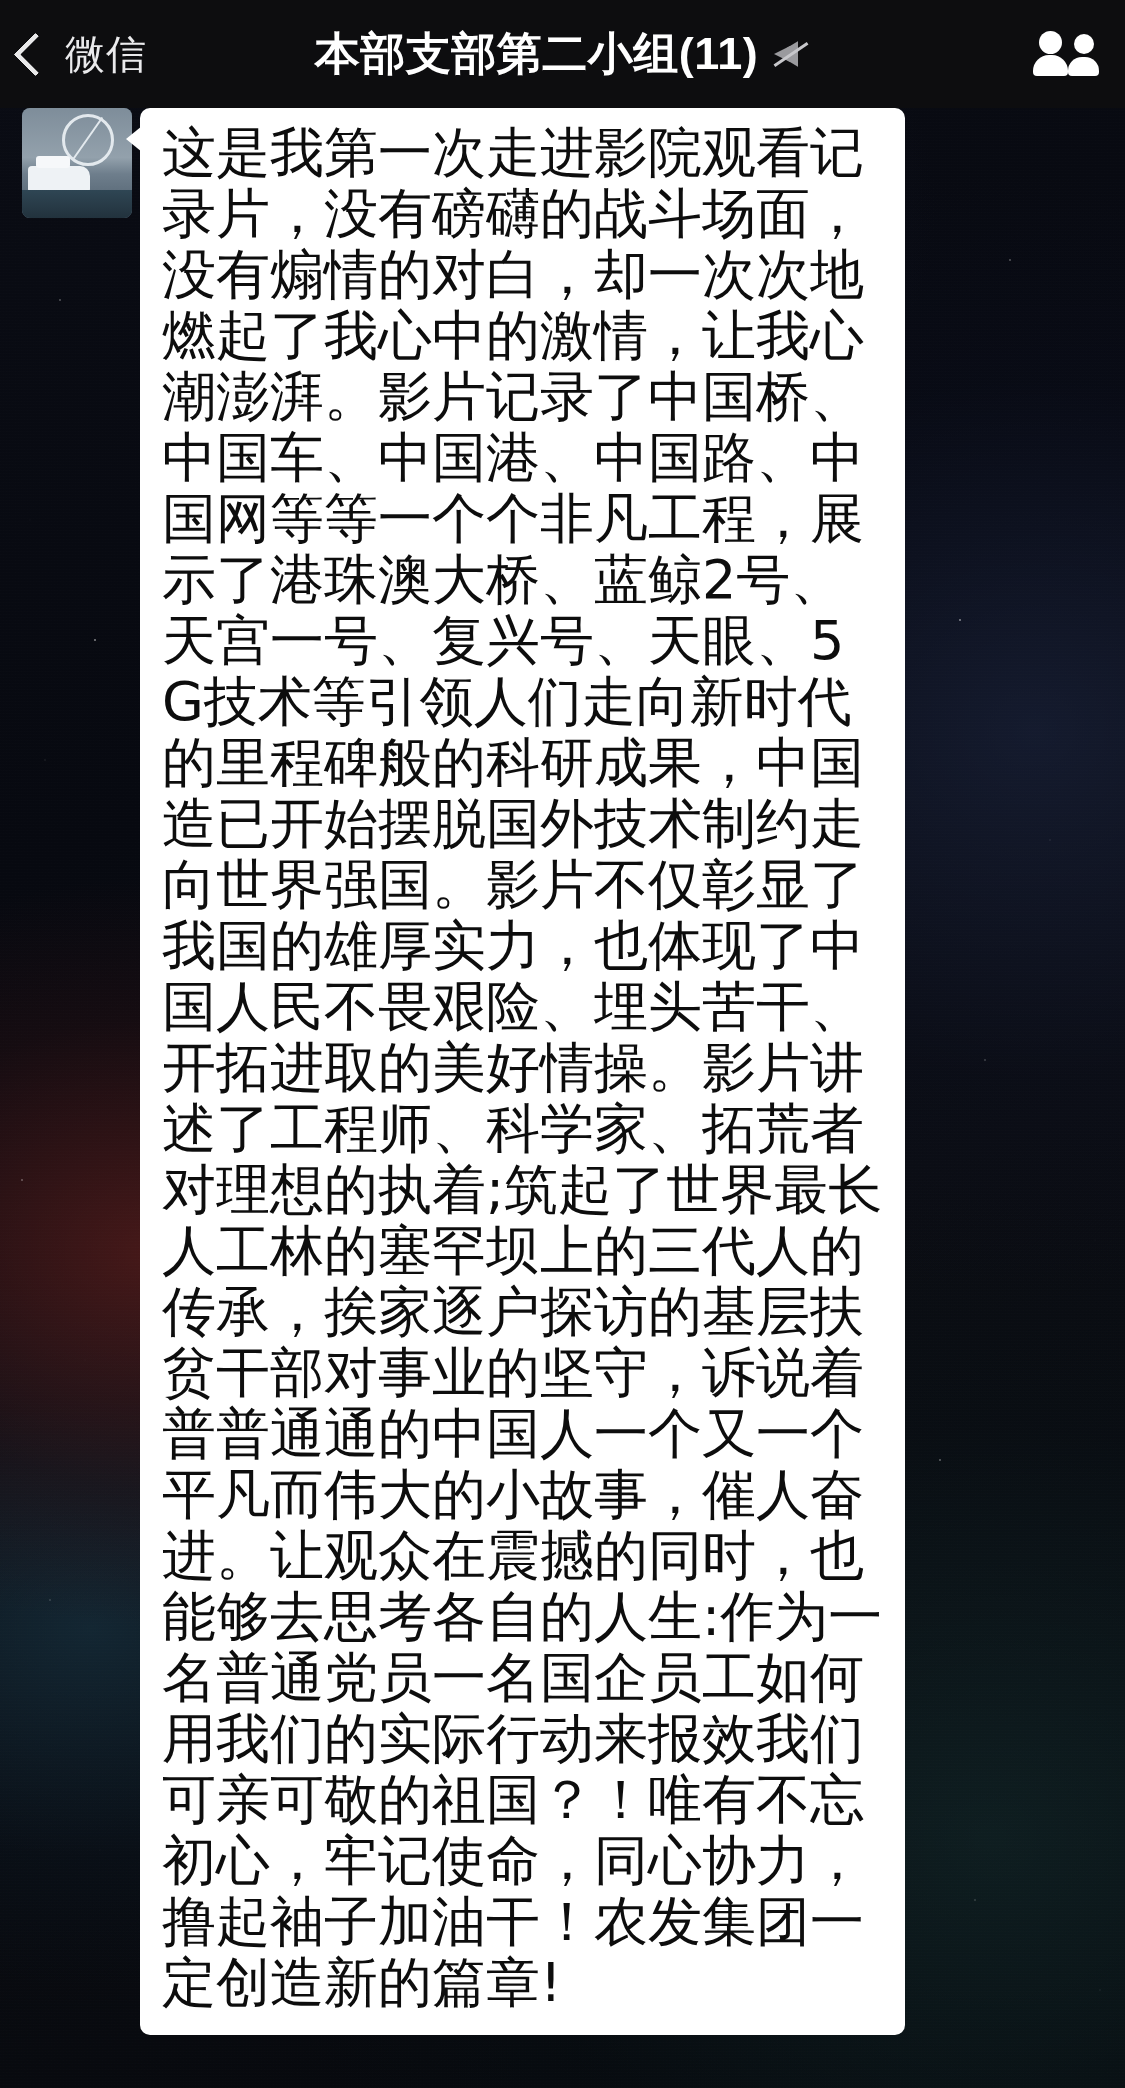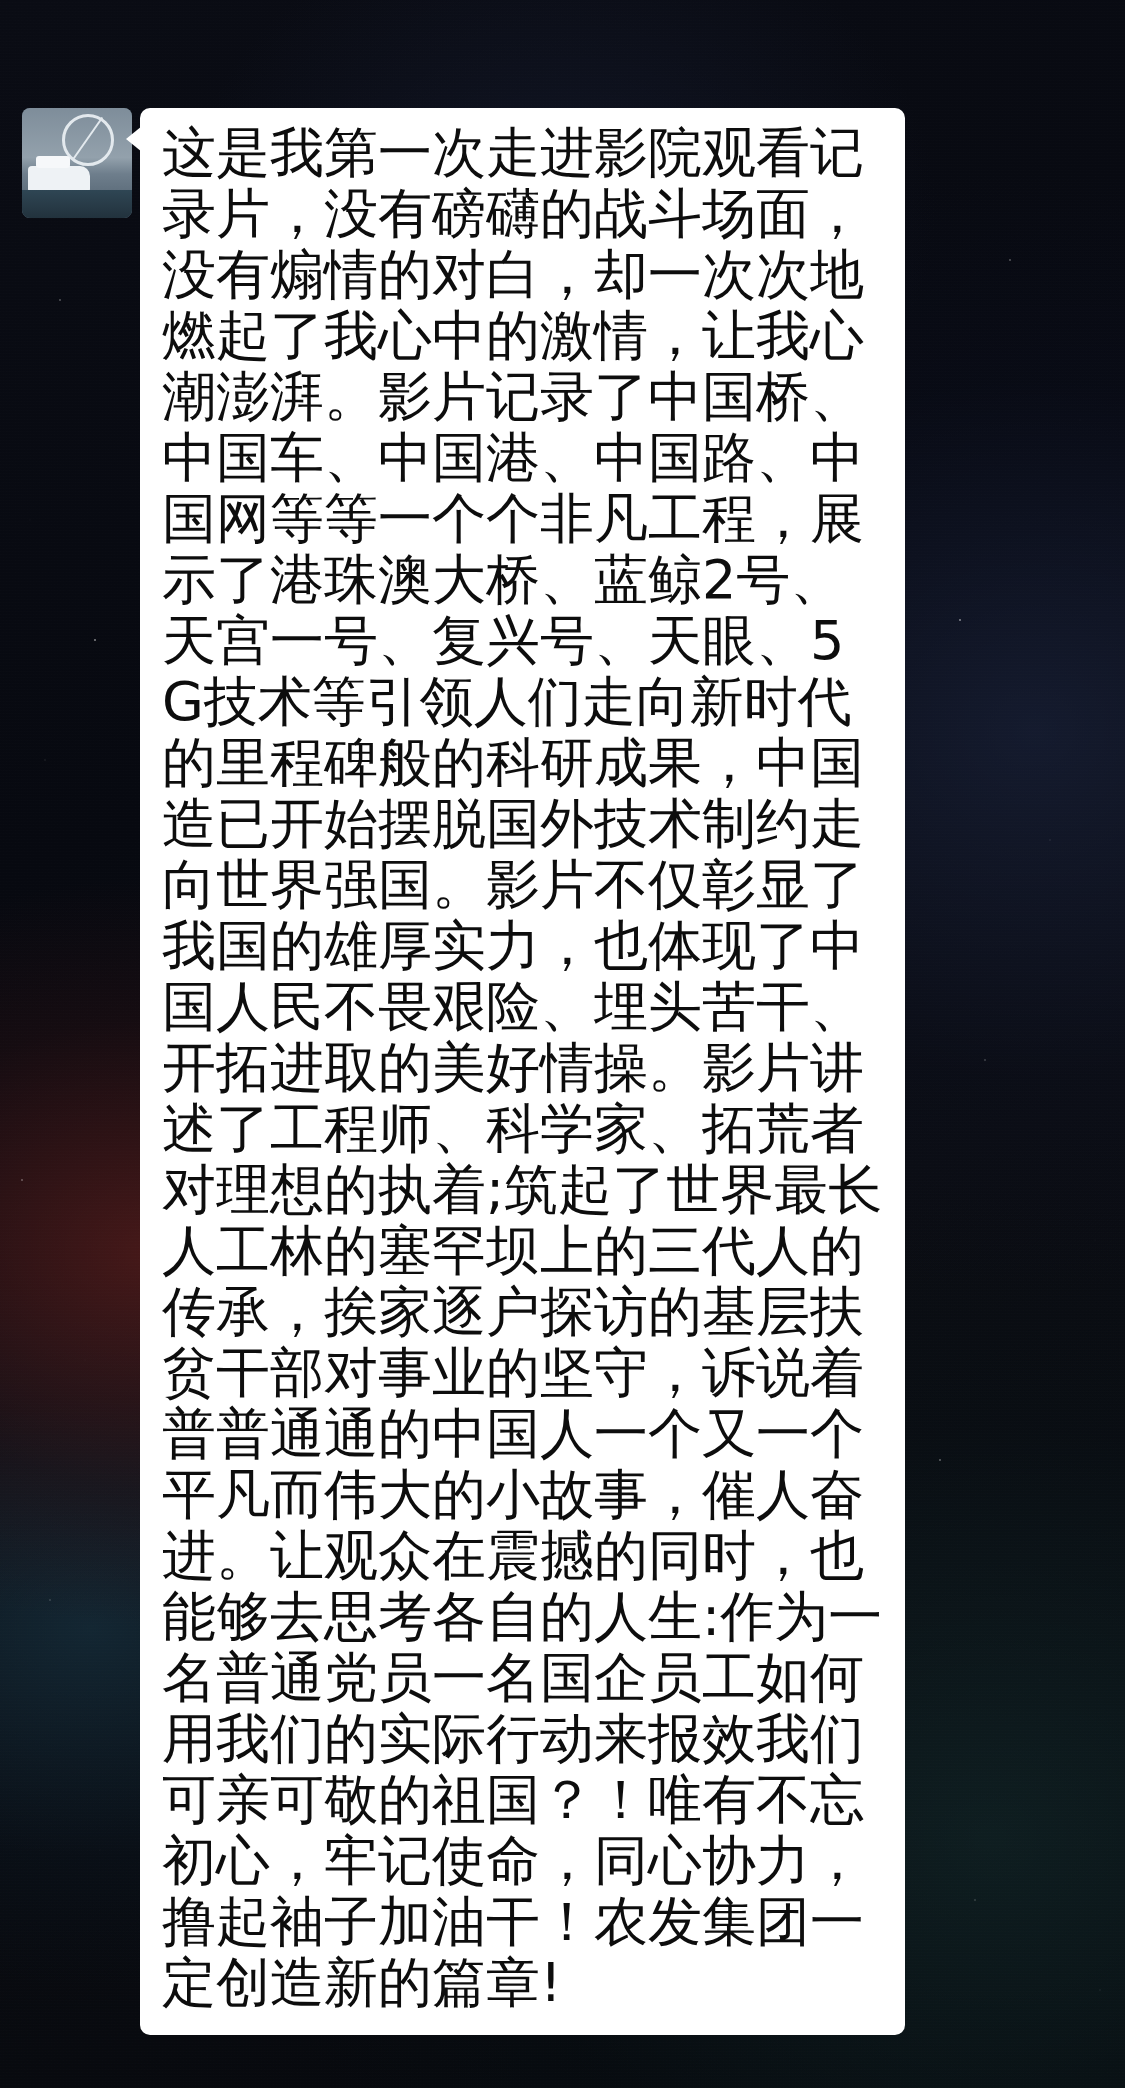--- a/index.html
+++ b/index.html
@@ -290,14 +290,36 @@
       <div class="wheel"></div>
       <div class="boat"></div>
       <div class="water"></div>
     </div>
     <div id="bubble-tail"></div>
     <div id="bubble">
       <div id="bubble-text">这是我第一次走进影院观看记录片，没有磅礴的战斗场面，没有煽情的对白，却一次次地燃起了我心中的激情，让我心潮澎湃。影片记录了中国桥、中国车、中国港、中国路、中国网等等一个个非凡工程，展示了港珠澳大桥、蓝鲸2号、天宫一号、复兴号、天眼、5G技术等引领人们走向新时代的里程碑般的科研成果，中国造已开始摆脱国外技术制约走向世界强国。影片不仅彰显了我国的雄厚实力，也体现了中国人民不畏艰险、埋头苦干、开拓进取的美好情操。影片讲述了工程师、科学家、拓荒者对理想的执着;筑起了世界最长人工林的塞罕坝上的三代人的传承，挨家逐户探访的基层扶贫干部对事业的坚守，诉说着普普通通的中国人一个又一个平凡而伟大的小故事，催人奋进。让观众在震撼的同时，也能够去思考各自的人生:作为一名普通党员一名国企员工如何用我们的实际行动来报效我们可亲可敬的祖国？！唯有不忘初心，牢记使命，同心协力，撸起袖子加油干！农发集团一定创造新的篇章!</div>
     </div>
   </div>
 
+  <div id="navbar">
+    <div id="back-area">
+      <div class="chev"></div>
+      <span id="back-label">微信</span>
+    </div>
+    <div id="nav-title-wrap">
+      <span id="nav-title">本部支部第二小组(11)</span>
+      <span id="mute-icon">
+        <span class="spk"></span>
+        <span class="spk-body"></span>
+        <span class="slash"></span>
+      </span>
+    </div>
+    <div id="members-button">
+      <span class="people-icon">
+        <span class="head-a"></span>
+        <span class="body-a"></span>
+        <span class="head-b"></span>
+        <span class="body-b"></span>
+      </span>
+    </div>
+  </div>
 
 </div>
 
 </body></html>

